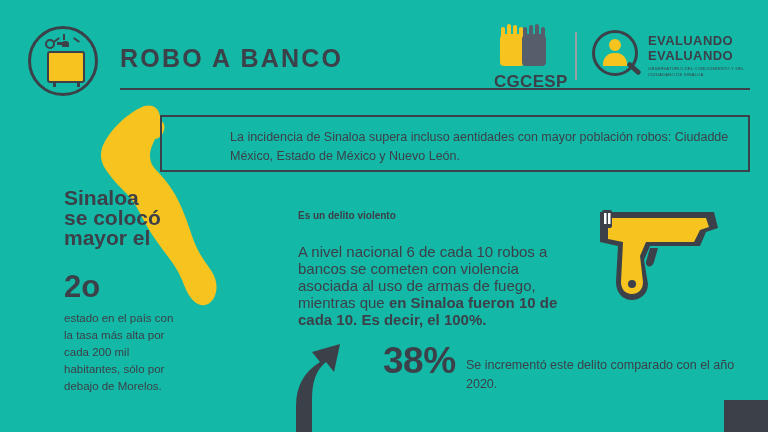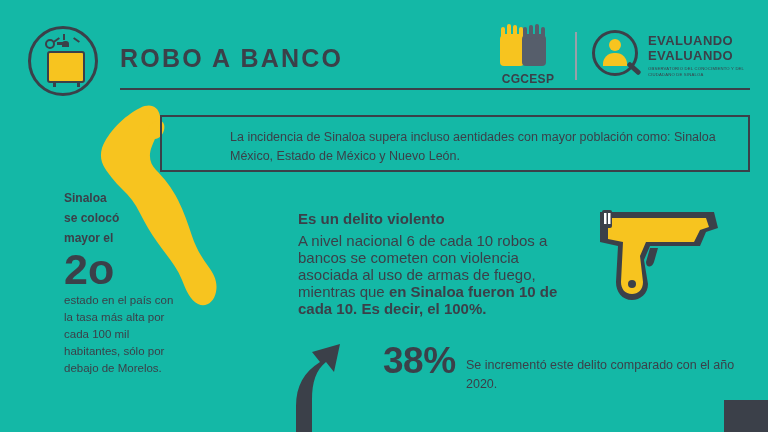--- a/index.html
+++ b/index.html
@@ -129,21 +129,21 @@
     width: 4px;
     height: 12px;
     border-radius: 2px;
   }
   .cgcesp-label {
     position: absolute;
     left: 0;
     top: 40px;
     width: 68px;
     text-align: center;
-    font-size: 12px;
+    font-size: 17px;
     font-weight: bold;
     color: #3b4049;
     letter-spacing: 0.3px;
   }
   .logo-divider {
     position: absolute;
     left: 575px;
     top: 32px;
     width: 1.5px;
     height: 48px;
@@ -252,51 +252,51 @@
   }
 
   
   .left-block {
     position: absolute;
     left: 64px;
     top: 188px;
     width: 110px;
   }
   .left-head {
-    font-size: 12px;
+    font-size: 21px;
     font-weight: bold;
     color: #3b4049;
     line-height: 20px;
   }
   .left-big {
-    font-size: 43px;
+    font-size: 31px;
     font-weight: bold;
     color: #3b4049;
     line-height: 38px;
-    margin-top: 2px;
+    margin-top: 20px;
   }
   .left-body {
     font-size: 11.5px;
     color: #3b4049;
     line-height: 17px;
     margin-top: 4px;
   }
 
   
   .mid-block {
     position: absolute;
     left: 298px;
     top: 210px;
     width: 265px;
   }
   .mid-title {
-    font-size: 15px;
-    font-weight: bold;
-    color: #3b4049;
-    margin-bottom: 5px;
+    font-size: 10px;
+    font-weight: bold;
+    color: #3b4049;
+    margin-bottom: 22px;
   }
   .mid-body {
     font-size: 15px;
     color: #3b4049;
     line-height: 17px;
   }
   .mid-body b { font-weight: bold; }
 
   
   .gun {
@@ -399,30 +399,30 @@
       <path d="M18 52 C24 36 40 20 56 12 C66 7 74 10 76 20 C78 30 72 40 68 50
                C64 60 66 68 72 74 C80 82 88 92 94 104 C100 116 104 128 108 140
                C112 152 118 162 124 170 C130 178 134 186 132 196 C130 206 122 212 114 208
                C106 204 102 194 98 184 C94 174 88 166 82 158 C76 150 70 142 64 132
                C58 122 54 112 48 104 C42 96 34 90 28 82 C22 74 14 66 18 52 Z" fill="#f7c41f"></path>
       <path d="M70 26 C76 22 82 26 80 34 C78 42 70 46 66 40 C62 34 64 30 70 26 Z" fill="#f7c41f"></path>
     </svg>
   </div>
 
   <div class="callout"></div>
-  <div class="callout-text">La incidencia de Sinaloa supera incluso aentidades con mayor población como: Sinaloa México, Estado de México y Nuevo León.</div>
+  <div class="callout-text">La incidencia de Sinaloa supera incluso aentidades con mayor población robos: Ciudadde México, Estado de México y Nuevo León.</div>
 
   <div class="left-block">
     <div class="left-head">
       <div>Sinaloa</div>
       <div>se colocó</div>
       <div>mayor el</div>
     </div>
     <div class="left-big">2o</div>
-    <div class="left-body">estado en el país con la tasa más alta por cada 100 mil habitantes, sólo por debajo de Morelos.</div>
+    <div class="left-body">estado en el país con la tasa más alta por cada 200 mil habitantes, sólo por debajo de Morelos.</div>
   </div>
 
   <div class="mid-block">
     <div class="mid-title">Es un delito violento</div>
     <div class="mid-body"><span>A nivel nacional 6 de cada 10 robos a bancos se cometen con violencia asociada al uso de armas de fuego, mientras que </span><b>en Sinaloa fueron 10 de cada 10. Es decir, el 100%.</b></div>
   </div>
 
   <div class="gun">
     <svg width="140" height="110" viewBox="0 0 140 110">
       <path d="M12 14 L126 14 L130 30 L118 34 L112 48 L62 48 L56 62 L60 86 C60 96 52 102 44 102

